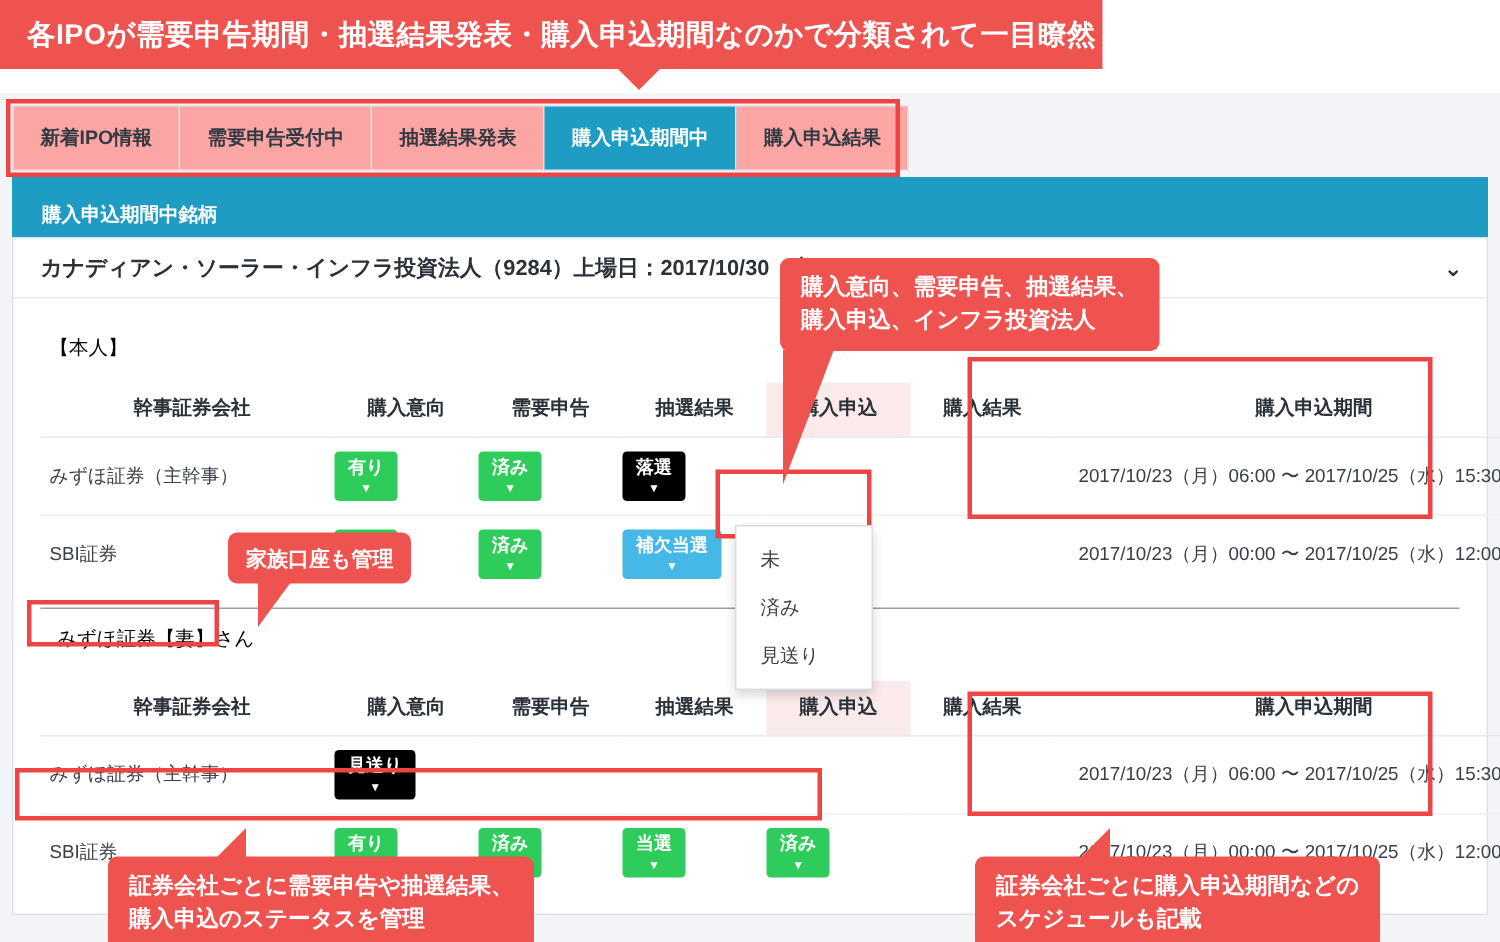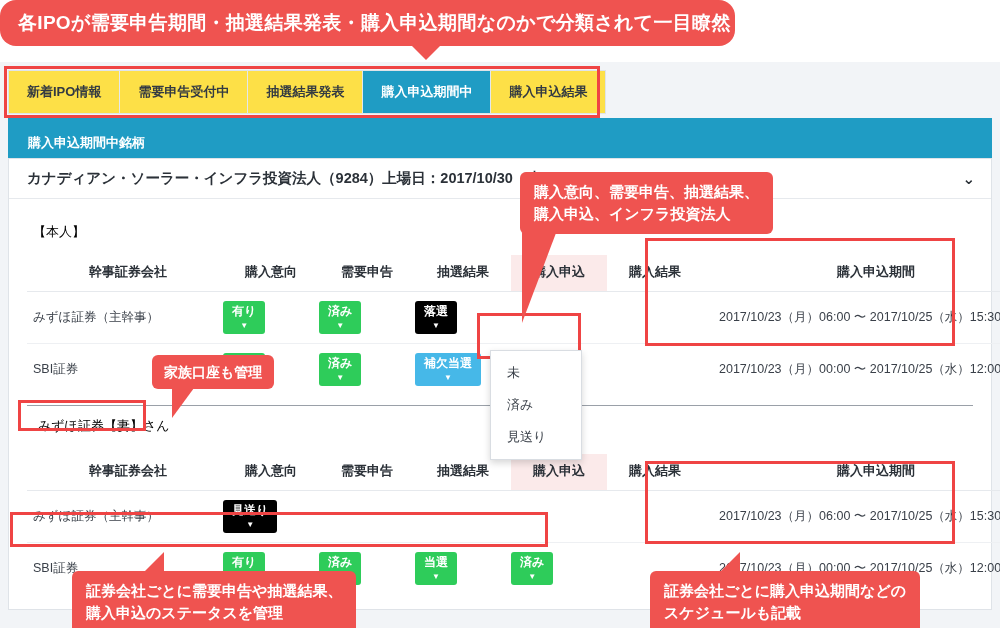--- a/index.html
+++ b/index.html
@@ -11,21 +11,20 @@
   }
   #root { position: relative; width: 1000px; height: 628px; }
 
   
   .banner {
     position: absolute; left: 0; top: 0;
     width: 735px; height: 46px;
     background: #ef5350;
     display: flex; align-items: center;
     padding-left: 18px;
-    border-radius: 16px;
   }
   .banner-text {
     color: #ffffff; font-size: 19px; font-weight: bold;
     letter-spacing: .3px; white-space: nowrap;
   }
   .banner-tail {
     position: absolute; left: 412px; top: 46px;
     width: 0; height: 0;
     border-left: 14px solid transparent;
     border-right: 14px solid transparent;
@@ -44,21 +43,21 @@
     position: absolute; left: 8px; top: 8px;
     display: flex;
     background: #ffffff;
     border: 1px solid #dfe3e8;
     height: 44px;
   }
   .tab {
     display: flex; align-items: center; justify-content: center;
     padding: 0 18px; height: 100%;
     font-size: 13px; font-weight: bold; color: #333a42;
-    background: #fde047;
+    background: #fca5a5;
     border-right: 1px solid #e3e7ec;
     white-space: nowrap; cursor: pointer;
   }
   .tab:last-child { border-right: none; }
   .tab.active { background: #1f9cc4; color: #ffffff; }
 
   
   .sec-head {
     position: absolute; left: 8px; top: 56px;
     width: 984px; height: 50px;

